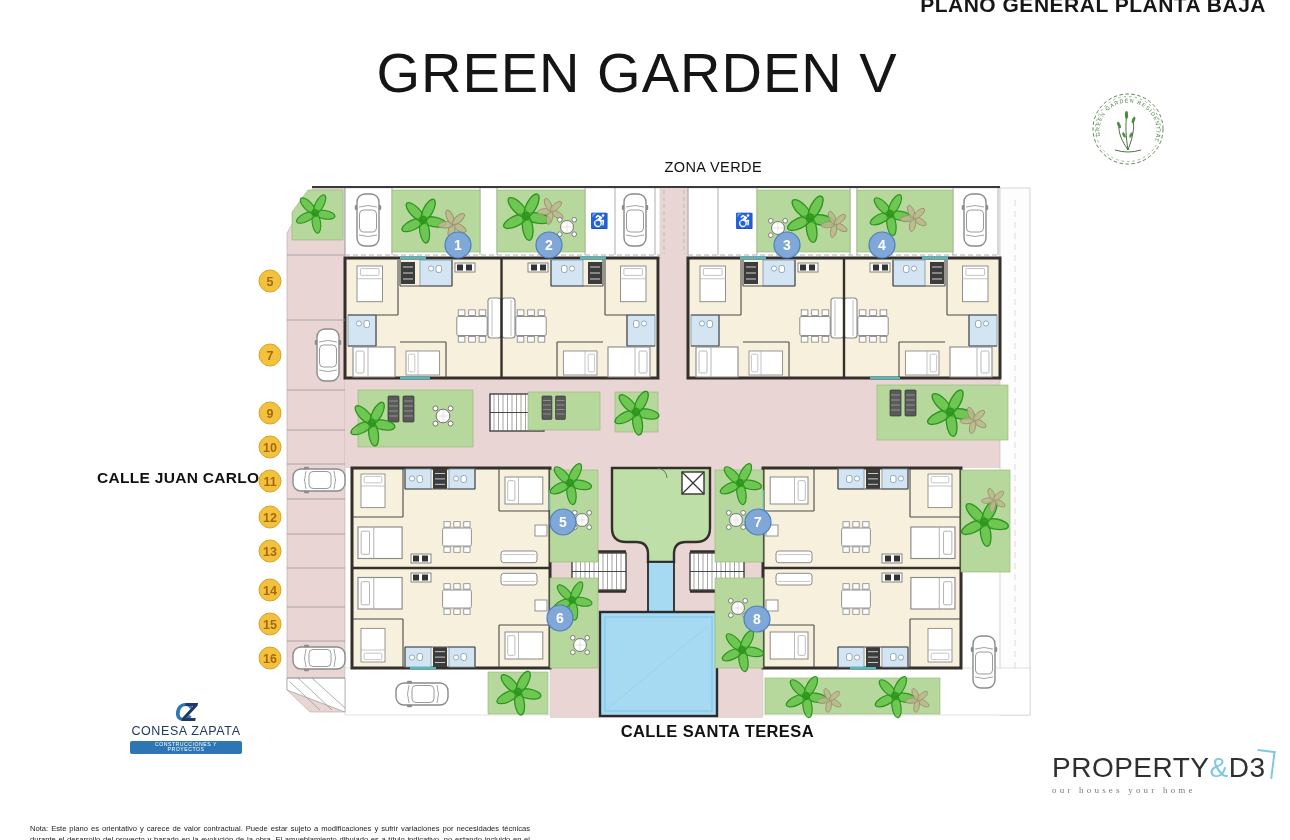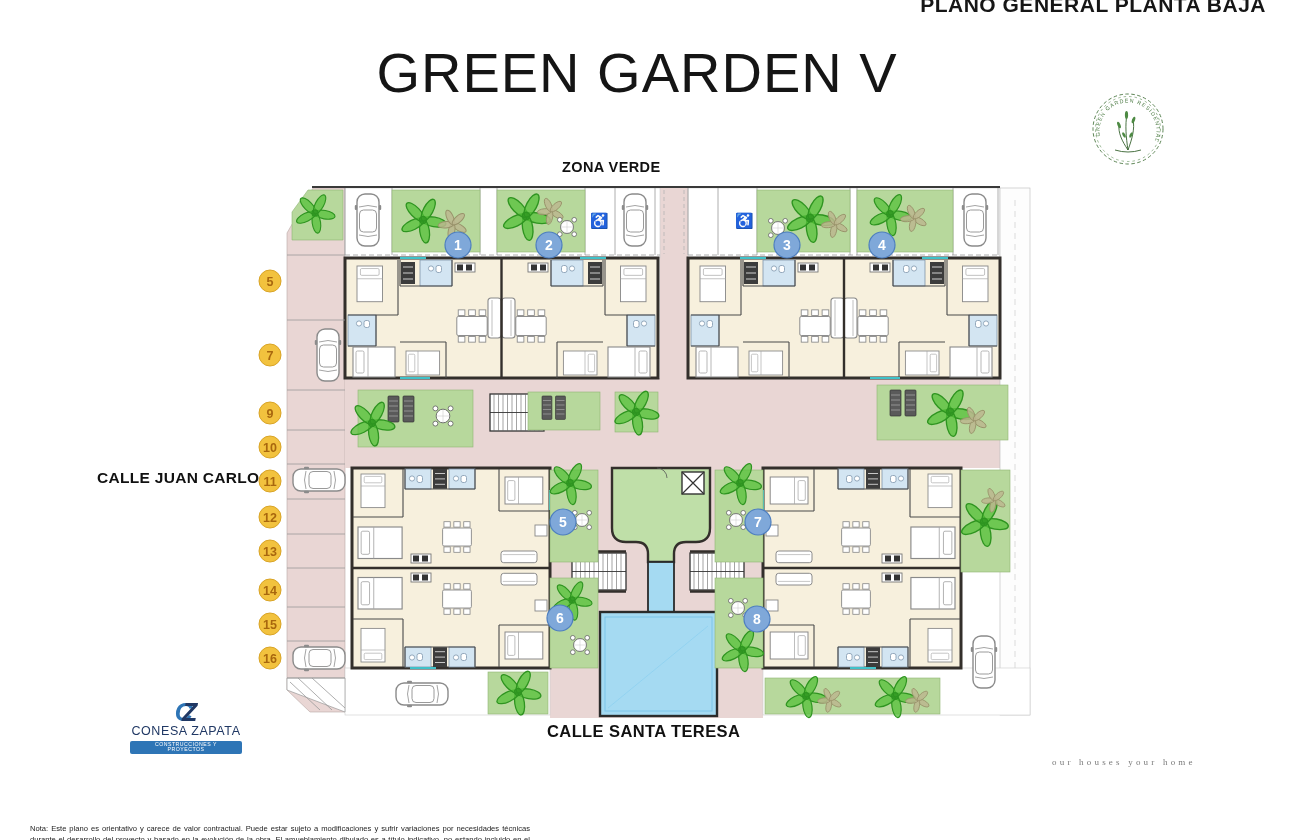--- a/index.html
+++ b/index.html
@@ -1,23 +1,23 @@
 <!DOCTYPE html>
 <html><head>
 <meta charset="utf-8">
 <style>
   html,body{margin:0;padding:0;}
   body{width:1290px;height:840px;position:relative;overflow:hidden;background:#ffffff;
        font-family:"Liberation Sans",sans-serif;color:#111;}
   .abs{position:absolute;}
   .plan-label{top:-7px;right:24px;font-size:21px;font-weight:700;letter-spacing:.5px;color:#161616;}
   .title{top:40px;left:0;right:16px;text-align:center;font-size:56px;font-weight:400;letter-spacing:1px;color:#151515;}
-  .zona-verde{top:159px;left:562px;width:200px;text-align:left;font-size:14.5px;font-weight:700;letter-spacing:.4px;}
+  .zona-verde{top:159px;left:562px;width:200px;text-align:right;font-size:14.5px;font-weight:400;letter-spacing:.4px;}
   .calle-left{top:469px;left:97px;font-size:15.5px;font-weight:700;letter-spacing:.3px;}
-  .calle-bottom{top:722px;left:547px;width:300px;text-align:left;font-size:16.5px;font-weight:700;letter-spacing:.4px;}
+  .calle-bottom{top:722px;left:514px;width:300px;text-align:right;font-size:16.5px;font-weight:700;letter-spacing:.4px;}
   .badge{top:90px;left:1086px;width:84px;height:78px;}
   .plan-svg{top:180px;left:250px;}
   svg text{font-family:"Liberation Sans",sans-serif;}
   .unit-num{font-size:14px;font-weight:700;fill:#ffffff;text-anchor:middle;}
   .park-num{font-size:12.5px;font-weight:700;fill:#a8670e;text-anchor:middle;}
   .hc{font-size:15px;text-anchor:middle;}
   
   .cz{top:700px;left:130px;width:112px;text-align:center;line-height:1;}
   .cz .mono{font-size:25px;font-weight:700;font-style:italic;}
   .cz .mono .c{color:#2e75b6;}
@@ -405,16 +405,20 @@
 </g>
 </svg>
 
 <div class="abs cz">
   <div class="mono"><span class="c">C</span><span class="z">Z</span></div>
   <div class="name">CONESA ZAPATA</div>
   <div><span class="tag">CONSTRUCCIONES Y PROYECTOS</span></div>
 </div>
 
 <div class="abs pd3">
+  <div class="row">
+    <span>PROPERTY</span><span class="amp">&amp;</span><span>D3</span>
+    <span class="d3mark"></span>
+  </div>
   <div class="tag">our houses your home</div>
 </div>
 
 <div class="abs note">Nota: Este plano es orientativo y carece de valor contractual. Puede estar sujeto a modificaciones y sufrir variaciones por necesidades técnicas durante el desarrollo del proyecto y basado en la evolución de la obra. El amueblamiento dibujado es a título indicativo, no estando incluido en el precio. Solo se incluyen los elementos descritos en la memoria de calidades del Proyecto visado.</div>
 
 </body></html>

